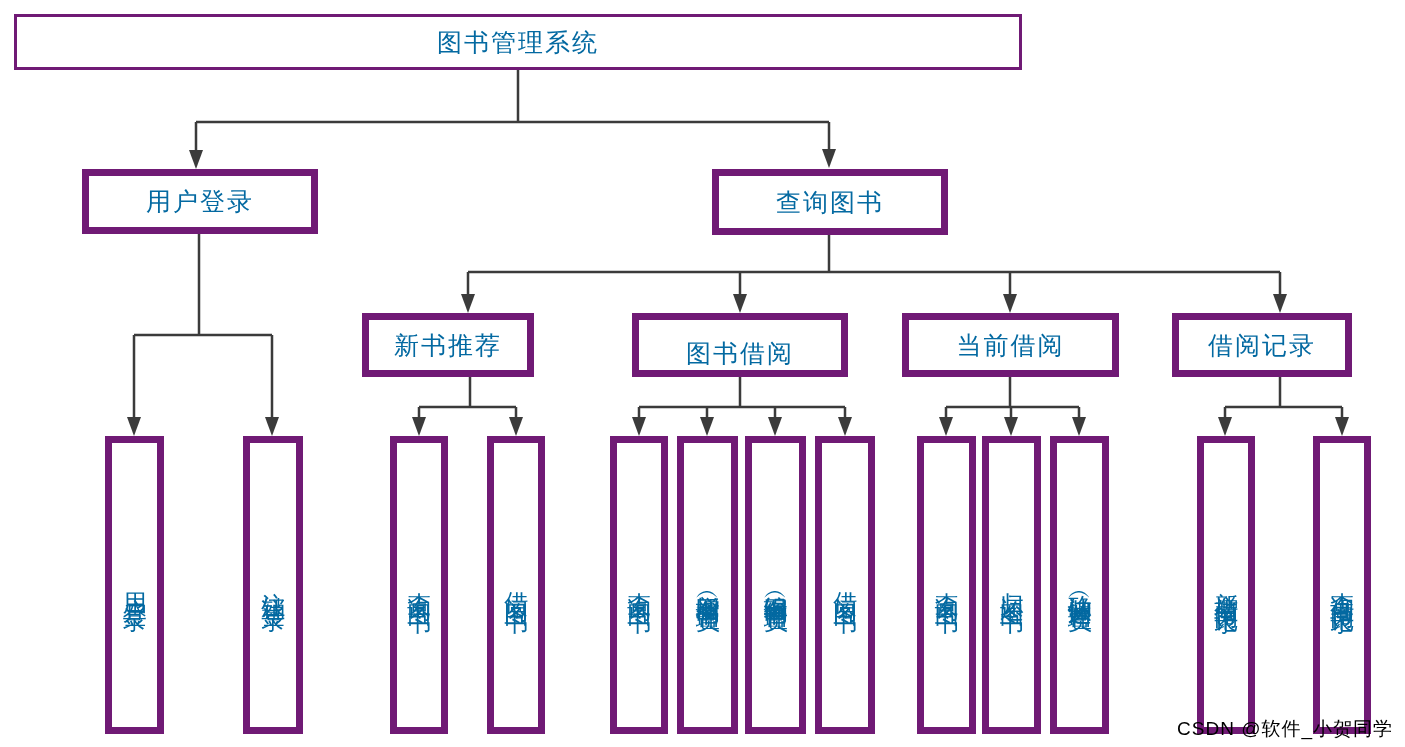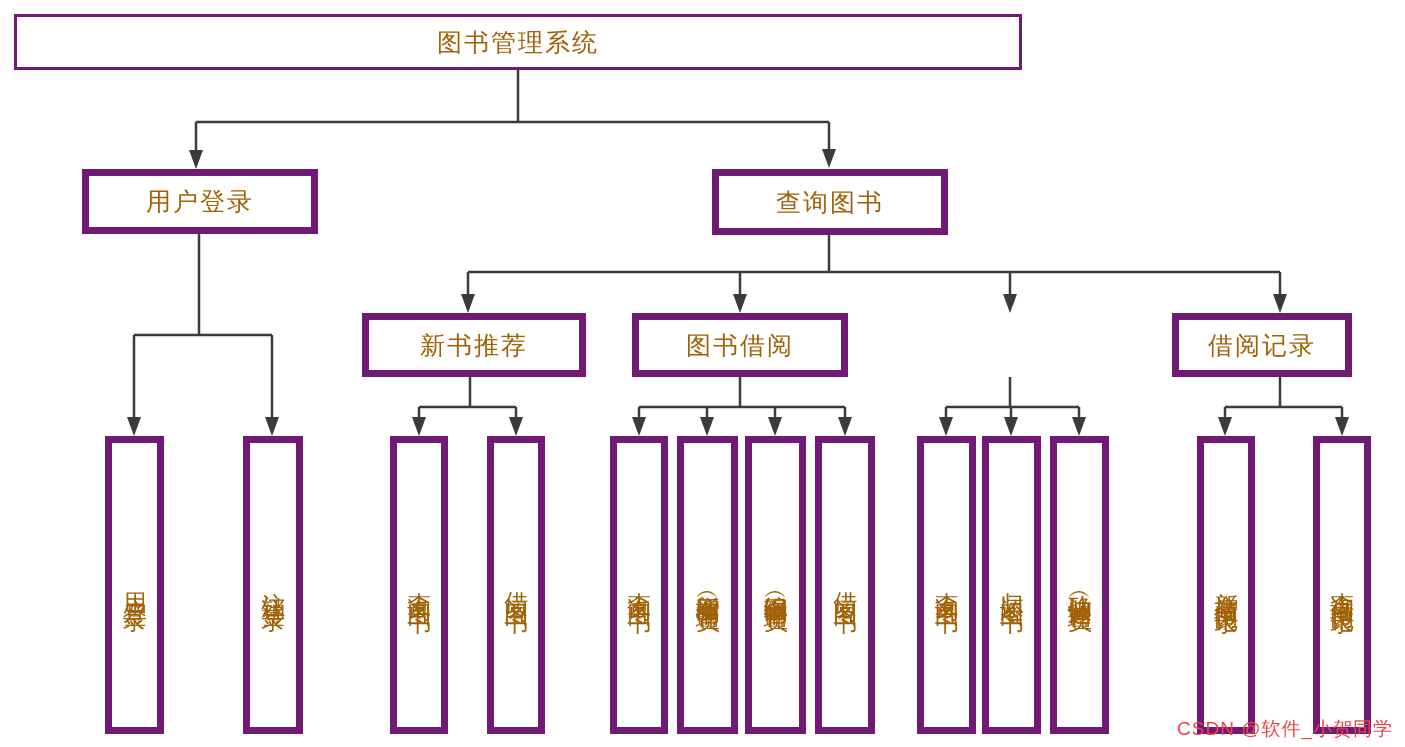--- a/index.html
+++ b/index.html
@@ -18,42 +18,42 @@
     z-index: 0;
   }
   .node {
     position: absolute;
     box-sizing: border-box;
     background: #ffffff;
     border: 7px solid #701a75;
     display: flex;
     align-items: center;
     justify-content: center;
-    color: #a16207;
+    color: #0369a1;
     z-index: 1;
   }
   .node.root { border-width: 3px; }
   .node .htext {
     font-size: 25px;
     letter-spacing: 2px;
     white-space: nowrap;
   }
   .node .vtext {
     writing-mode: vertical-rl;
     font-size: 24px;
     letter-spacing: 6px;
     line-height: 1.1;
     white-space: nowrap;
   }
   #watermark {
     position: absolute;
     right: 12px;
     bottom: 5px;
     font-size: 19px;
-    color: #ef4444;
+    color: #000000;
     letter-spacing: 1px;
     z-index: 2;
     white-space: nowrap;
   }
 </style>
 </head>
 <body>
 
 <div id="stage">
 
@@ -108,25 +108,28 @@
     <span class="htext">图书管理系统</span>
   </div>
 
   <div class="node" style="left:82px; top:169px; width:236px; height:65px;">
     <span class="htext">用户登录</span>
   </div>
   <div class="node" style="left:712px; top:169px; width:236px; height:66px;">
     <span class="htext">查询图书</span>
   </div>
 
-  <div class="node" style="left:362px; top:313px; width:224px; height:64px;">
+  <div class="node" style="left:362px; top:313px; width:172px; height:64px;">
     <span class="htext">新书推荐</span>
   </div>
-  <div class="node" style="left:632px; top:313px; width:216px; height:64px;">
+  <div class="node" style="left:632px; top:313px; width:216px; height:64px;align-items:flex-end;">
     <span class="htext">图书借阅</span>
+  </div>
+  <div class="node" style="left:902px; top:313px; width:217px; height:64px;">
+    <span class="htext">当前借阅</span>
   </div>
   <div class="node" style="left:1172px; top:313px; width:180px; height:64px;">
     <span class="htext">借阅记录</span>
   </div>
 
   <div class="node" style="left:105px; top:436px; width:59px; height:298px;">
     <span class="vtext">用户登录</span>
   </div>
   <div class="node" style="left:243px; top:436px; width:60px; height:298px;">
     <span class="vtext">注销登录</span>

